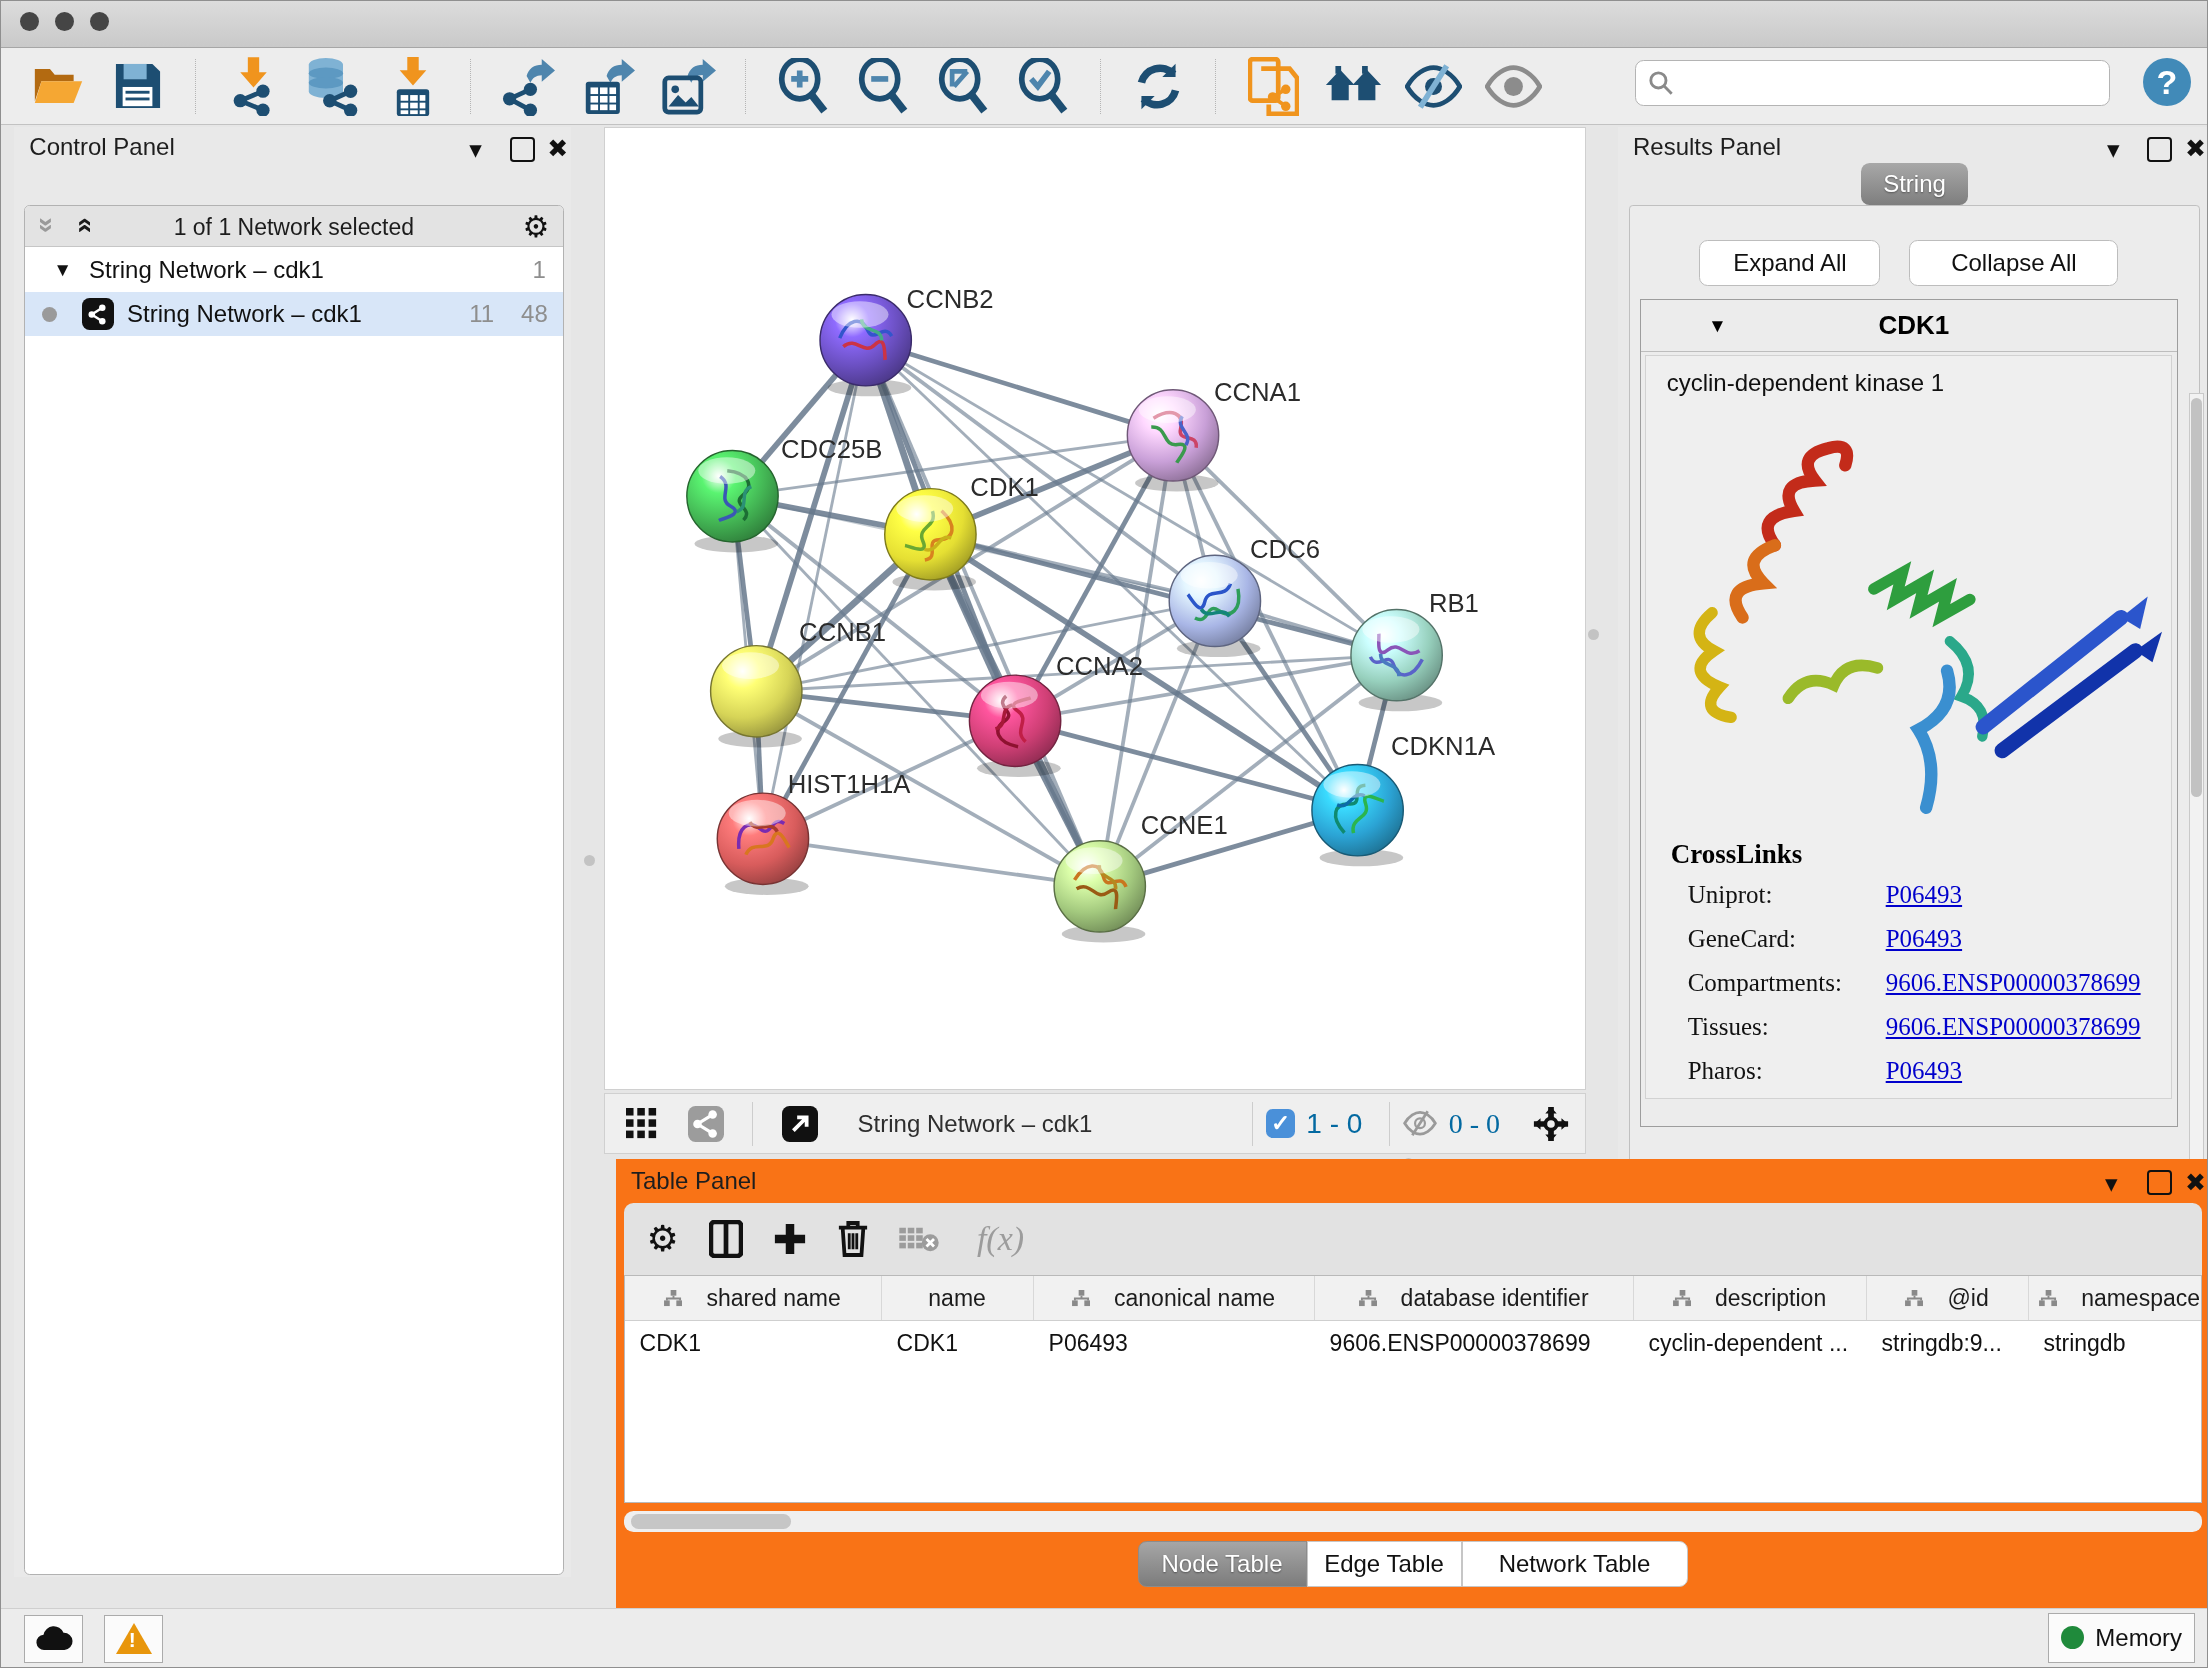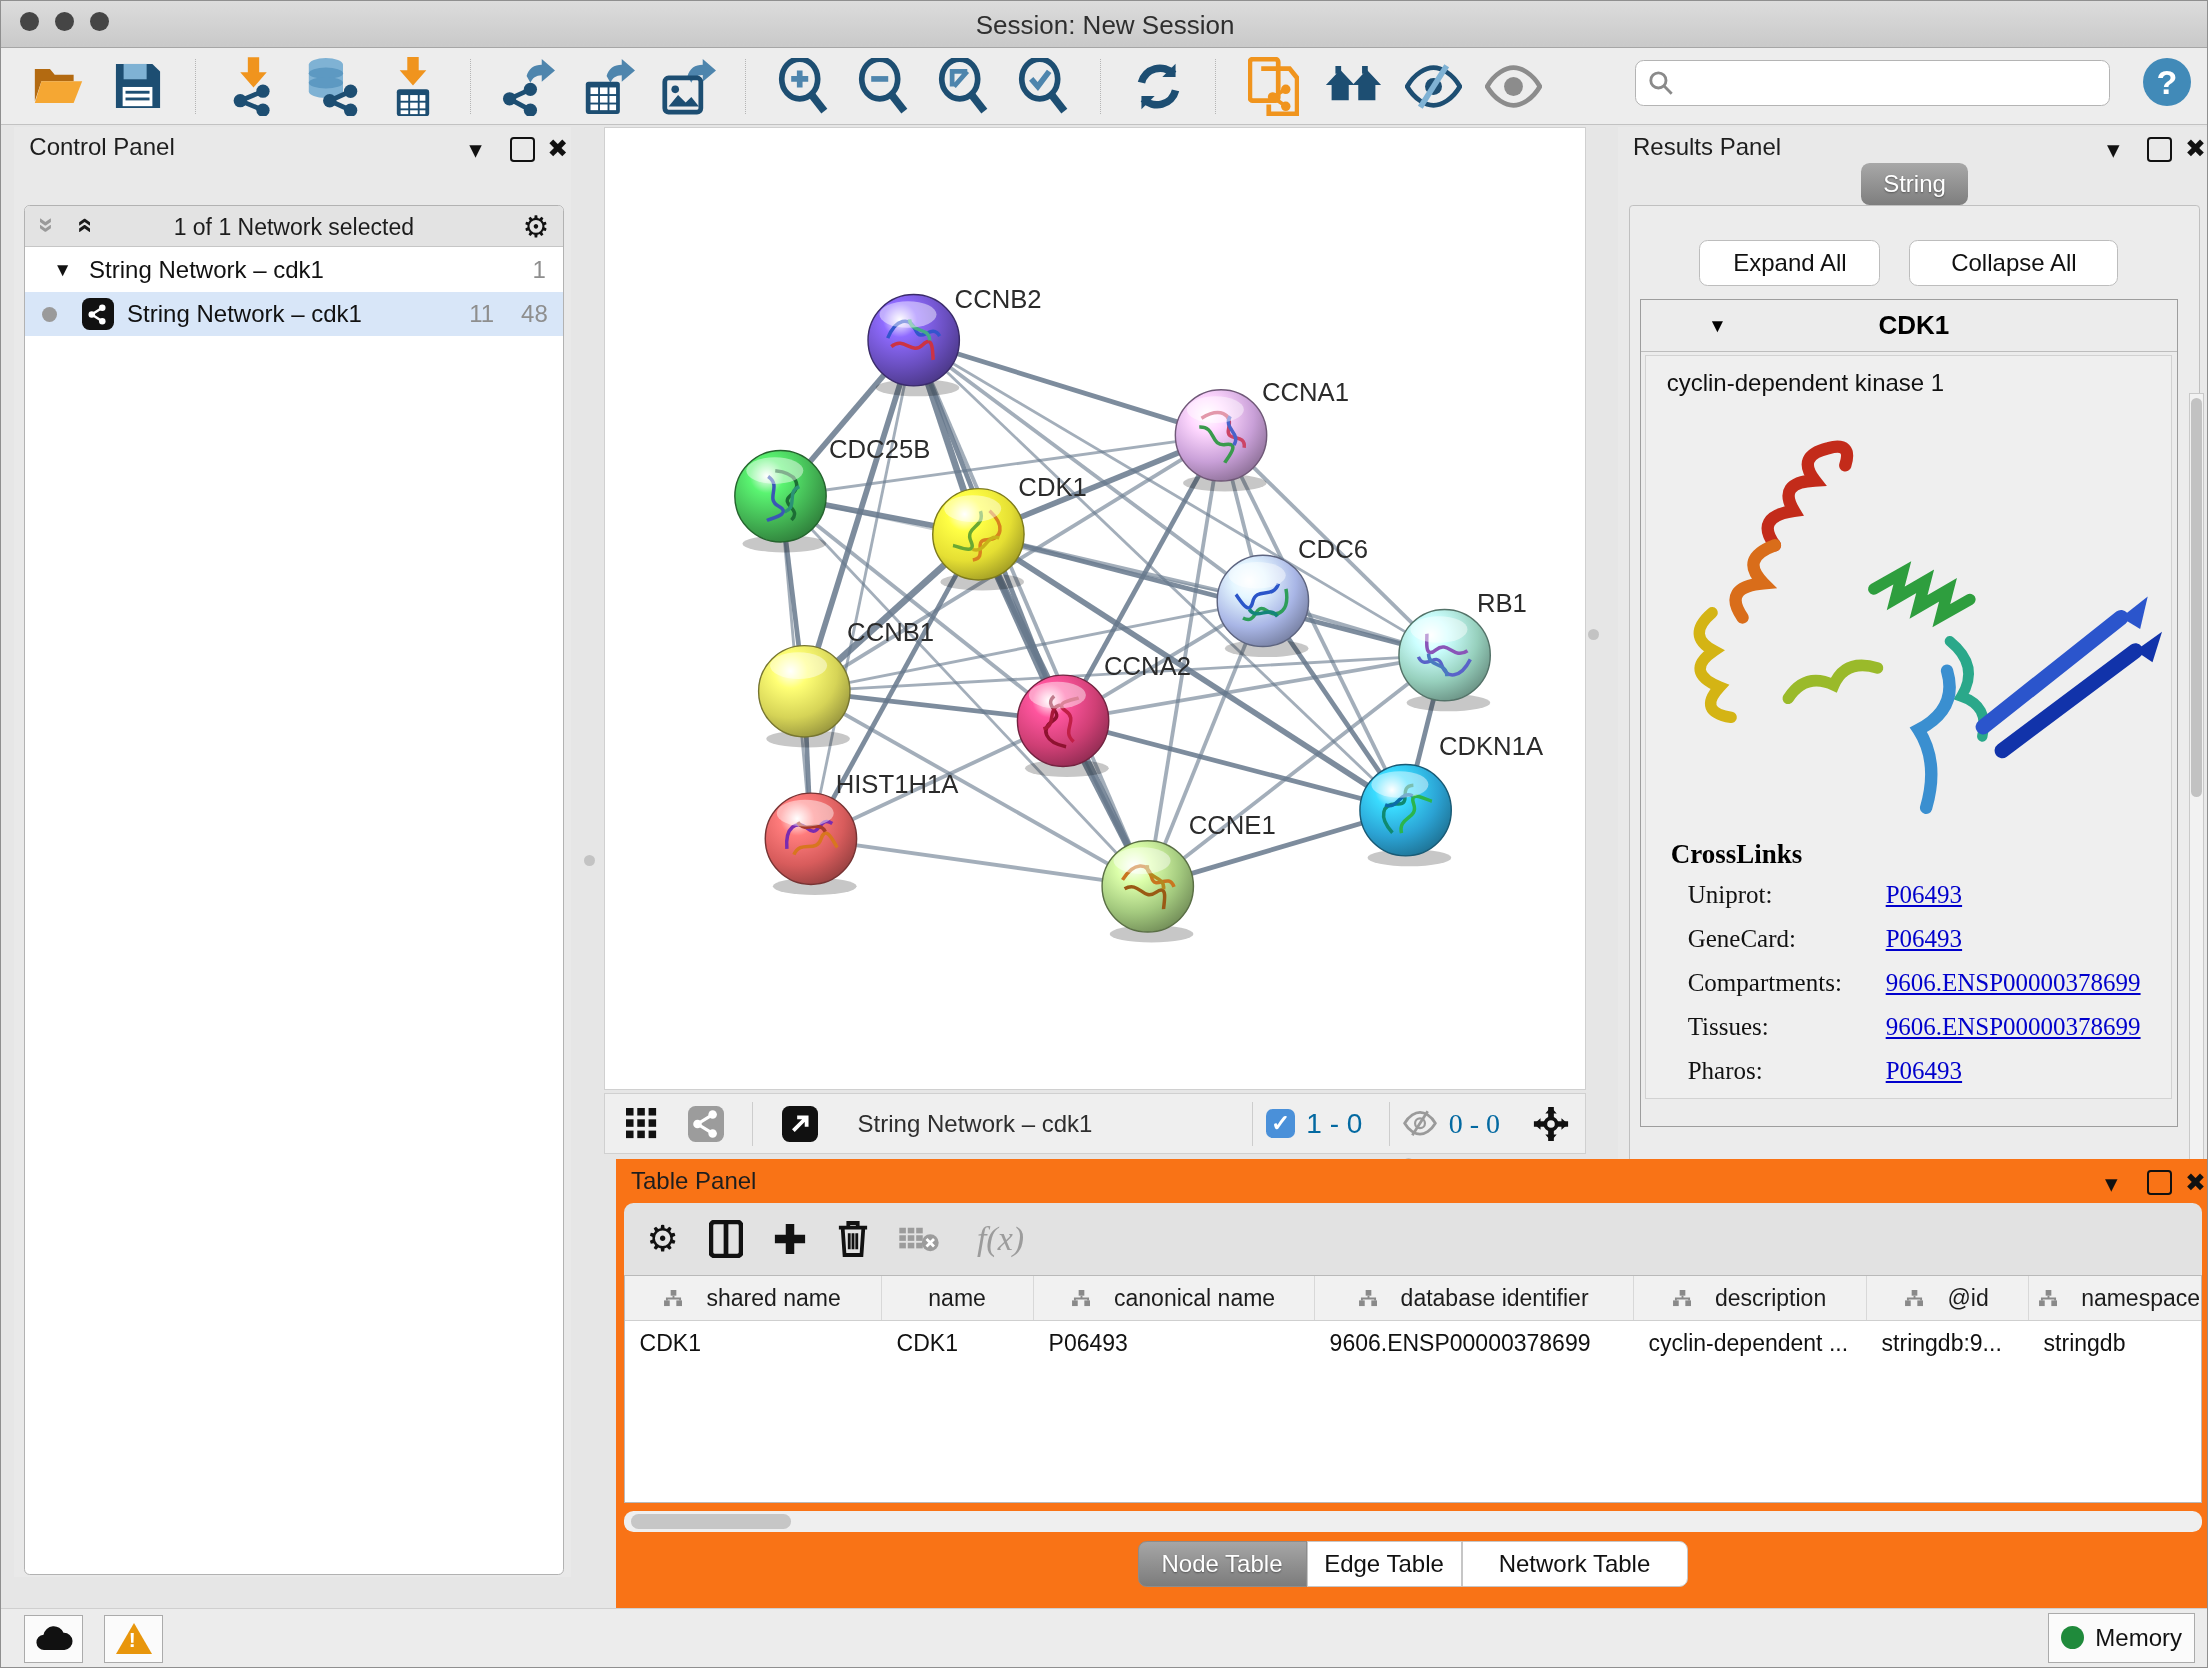--- a/index.html
+++ b/index.html
@@ -37,21 +37,21 @@
   #net-list-head{left:0;top:0;width:100%;height:40px;background:#e3e3e3;border-bottom:1px solid #c6c6c6;
                  display:flex;align-items:center;}
   .chev{font-size:28.5px;line-height:28.5px;display:inline-block;transform:rotate(90deg);font-weight:bold;}
   .tree-row{display:flex;align-items:center;height:44px;font-size:24px;color:#111;}
   .tree-row.selected{background:#d8e6f8;}
   .cnt{color:#8e8e8e;font-size:24px;}
   .share-badge{width:32px;height:32px;border-radius:7.6px;background:#111;display:flex;align-items:center;
                justify-content:center;}
   
   #canvas{left:603px;top:126px;width:982px;height:963px;background:#ffffff;border:1px solid #d0d0d0;
-          box-sizing:border-box;padding-left:48px;}
+          box-sizing:border-box;}
   #net-toolbar{left:603px;top:1092px;width:982px;height:61px;background:#efefef;border:1px solid #d0d0d0;
                box-sizing:border-box;display:flex;align-items:center;}
   .nt-sep{width:0;height:44px;border-left:1px solid #cdcdcd;margin:0 13.3px;}
   #net-title{font-size:24px;color:#2e2e2e;}
   .nt-num{font-size:28px;color:#0369a1;}
   .checkbox{width:28.5px;height:28.5px;border-radius:6.7px;background:#4a90d9;color:#fff;font-size:23px;
             display:flex;align-items:center;justify-content:center;font-weight:bold;}
   .splitter-dot{width:11.4px;height:11.4px;border-radius:50%;background:#c3c3c3;}
   
   #results-panel{left:1617px;top:126px;width:592px;height:1032px;background:#e9e9e9;}
@@ -102,21 +102,20 @@
 </style>
 </head>
 <body>
 
 <div id="window">
 
   <div id="titlebar" class="abs">
     <div class="traffic abs" style="left:19px;"></div>
     <div class="traffic abs" style="left:54px;"></div>
     <div class="traffic abs" style="left:89px;"></div>
-    <div id="win-title" class="abs">Session: New Session</div>
   </div>
 
   <div id="toolbar" class="abs">
     <div style="width:17px;"></div>
     <div class="tb-ic">
       <svg width="53" height="46" viewBox="0 0 56 48">
           <path d="M3 6h16l5 6h20v7H10L3 40z" fill="#b36a11"></path>
           <path d="M10 19h43L44 42H3z" fill="#f5a733"></path>
         </svg>
     </div>

